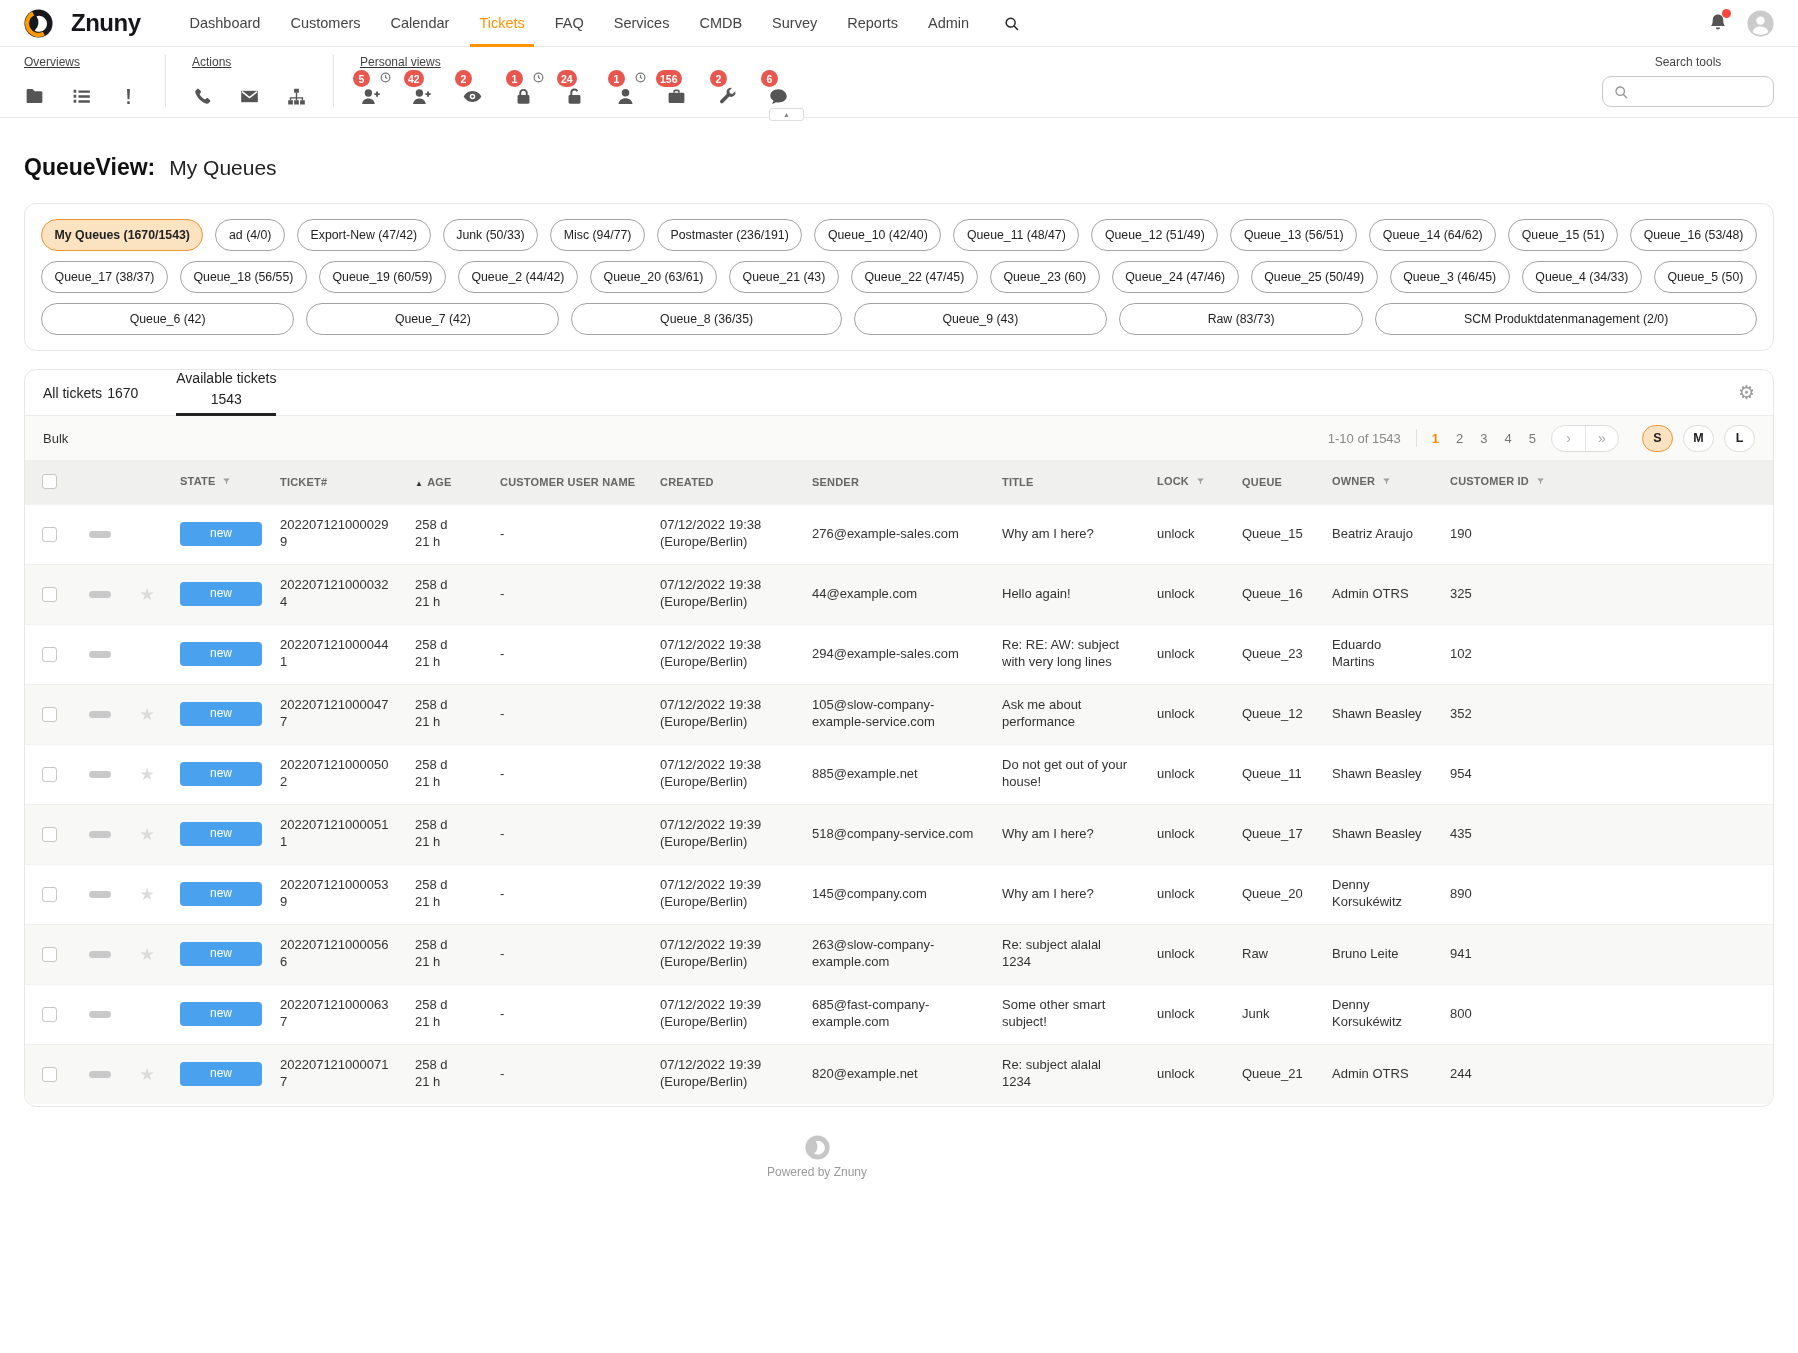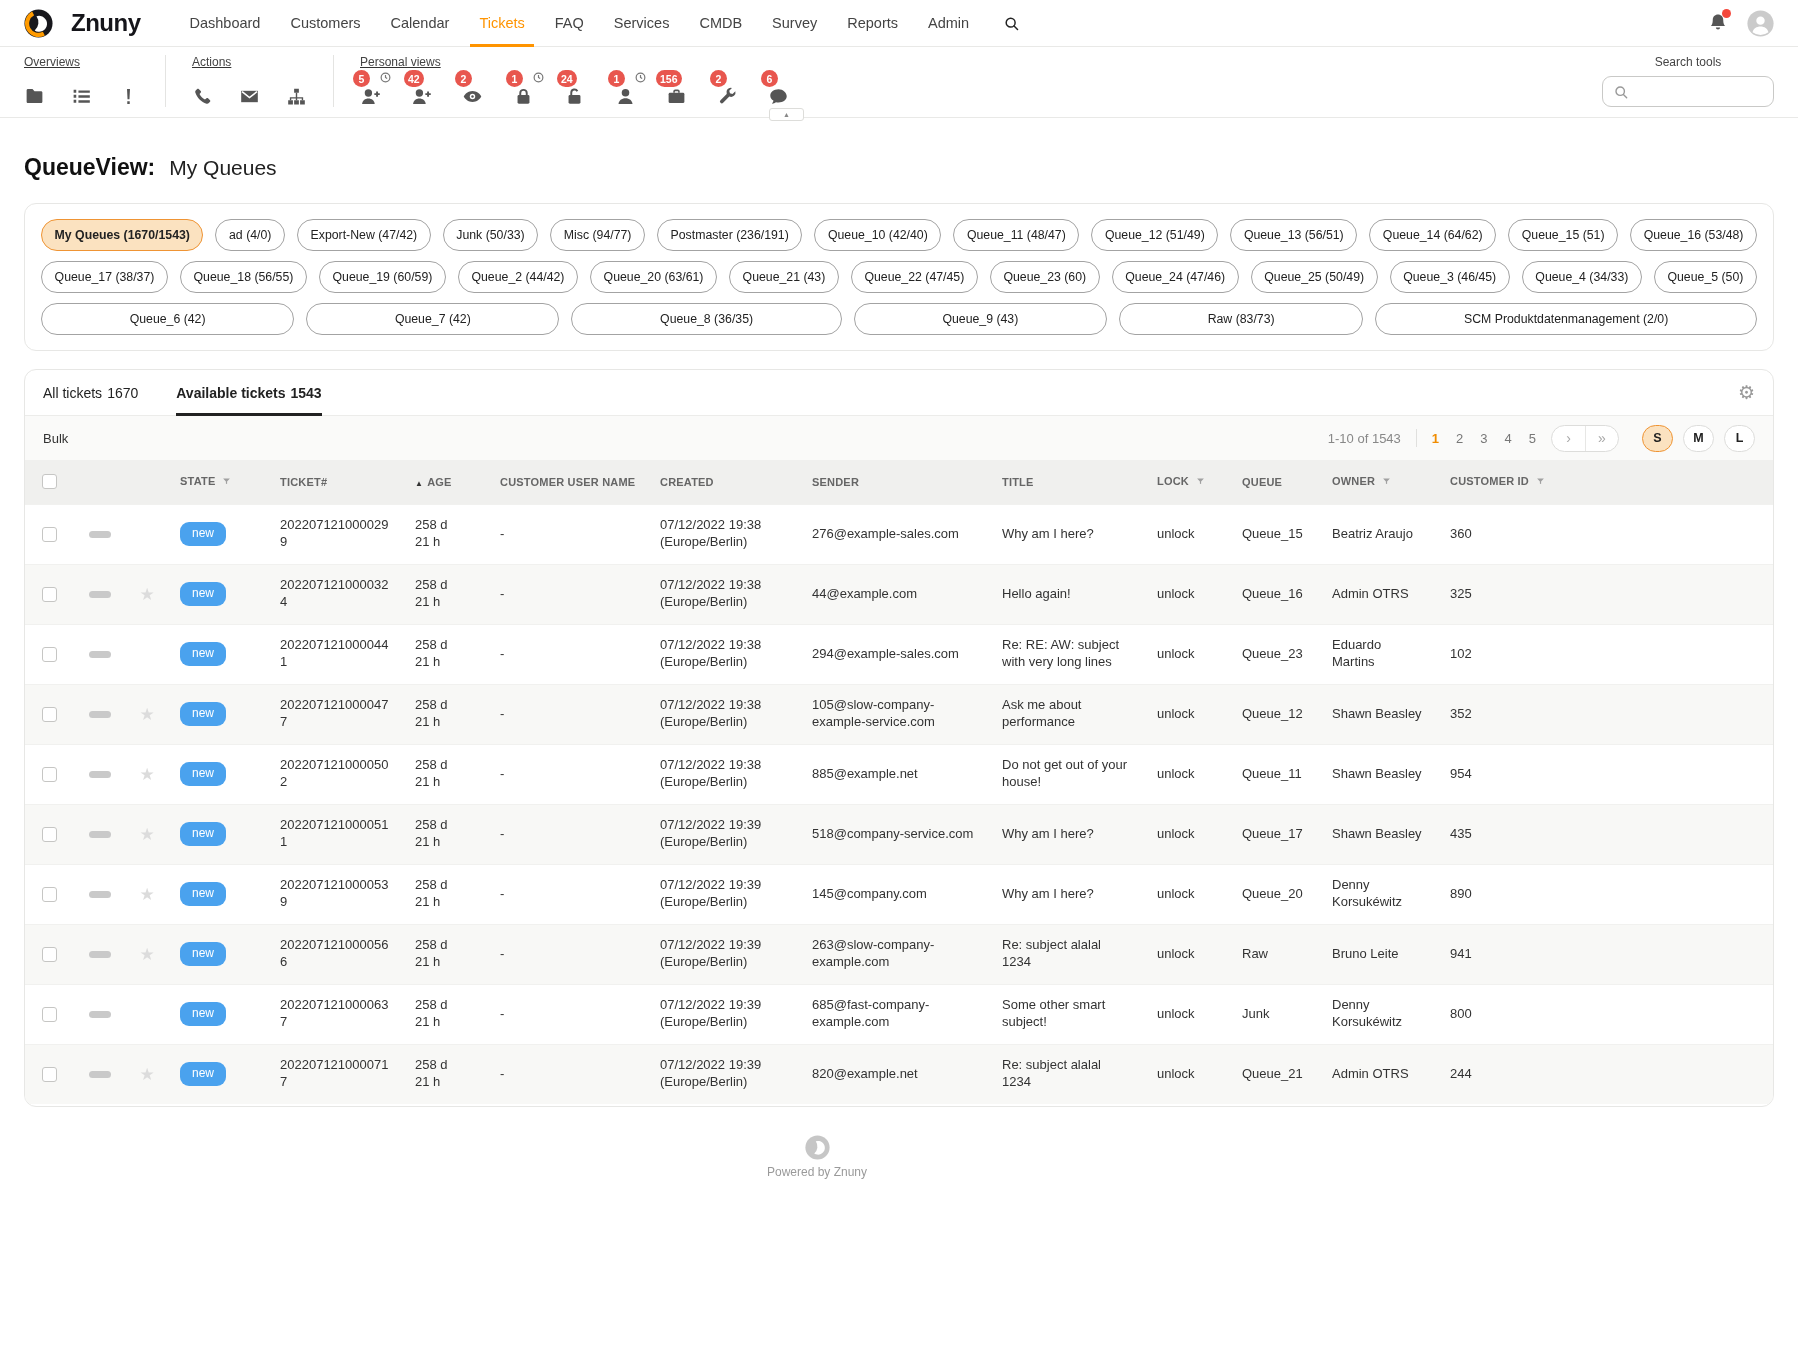--- a/index.html
+++ b/index.html
@@ -51,21 +51,21 @@
   .panel { border:1px solid #e7e7e5; border-radius:12px; background:#fff; }
   .queue-panel { margin-top:22px; padding:15px 16px; }
   .queue-wrap { display:flex; flex-wrap:wrap; gap:10px 12px; }
   .queue-btn { flex:1 1 auto; white-space:nowrap; text-align:center; font-size:12.3px; color:#222; background:#fff; border:1px solid #a3a3a3; border-radius:17px; padding:8px 12px; cursor:pointer; font-family:inherit; }
   .queue-btn.active { background:#fbe2c0; border-color:#ef9434; font-weight:bold; }
 
   
   .tickets-panel { margin-top:18px; overflow:hidden; padding-bottom:2px; }
   .tabs-row { display:flex; align-items:center; height:46px; padding:0 18px; border-bottom:1px solid #ececea; }
   .tab { position:relative; height:100%; display:flex; align-items:center; margin-right:38px; font-size:14px; color:#222; cursor:pointer; gap:5px; }
-  .tab.active { font-weight:bold; }
+  .tab.active { font-weight:normal;flex-direction:column; }
   .tab.active::after { content:""; position:absolute; left:0; right:0; bottom:-1px; height:3px; background:#222; }
   .gear { margin-left:auto; font-size:19px; color:#999; cursor:pointer; font-family:"DejaVu Sans",sans-serif; line-height:1; }
 
   .bulk-row { display:flex; align-items:center; height:44px; padding:0 18px; background:#fafaf9; font-size:13px; }
   .bulk-label { color:#333; cursor:pointer; }
   .pagi { margin-left:auto; display:flex; align-items:center; gap:15px; color:#888; font-size:13px; }
   .pagi-div { width:1px; height:18px; background:#e0e0de; }
   .pages { display:flex; align-items:center; gap:17px; }
   .page-num { color:#777; cursor:pointer; }
   .page-num.current { color:#f08c00; font-weight:bold; }
@@ -82,21 +82,21 @@
   th .funnel { display:inline-block; vertical-align:-1px; margin-left:7px; color:#a0a0a0; cursor:pointer; }
   th .funnel svg.ic { width:9px; height:9px; display:inline-block; }
   th .sort { color:#333; font-size:8px; margin-right:4px; }
   td { padding:8px 12px; font-size:13px; color:#333; vertical-align:middle; line-height:1.3; word-wrap:break-word; }
   tbody tr { height:60px; border-top:1px solid #f1f1ef; cursor:pointer; }
   tbody tr:nth-child(even) { background:#f8f8f6; }
   .c-center { text-align:center; }
   input.cb { appearance:none; -webkit-appearance:none; width:15px; height:15px; border:1px solid #c6c6c4; border-radius:3px; background:#fff; cursor:pointer; vertical-align:middle; }
   .dash { display:inline-block; width:22px; height:7px; border-radius:4px; background:#c9c9c9; }
   .star { font-size:17px; color:#dcdcdc; font-family:"DejaVu Sans",sans-serif; cursor:pointer; }
-  .state-badge { display:inline-block; background:#4aa2ee; color:#fff; font-size:12px; padding:4px 12px; border-radius:9px; }
+  .state-badge { display:inline-block; background:#4aa2ee; color:#fff; font-size:12px; padding:4px 30px; border-radius:4px; }
 
   
   .footer { width:1586px; margin-top:28px; display:flex; flex-direction:column; align-items:center; gap:5px; }
   .footer-text { font-size:12px; color:#9a9a9a; }
 </style>
 </head>
 <body>
 
 <svg width="0" height="0" style="position:absolute">
   <defs>
@@ -503,21 +503,21 @@
     <td>-</td>
     <td>
               <div>07/12/2022 19:38</div>
               <div>(Europe/Berlin)</div>
             </td>
     <td>276@example-sales.com</td>
     <td>Why am I here?</td>
     <td>unlock</td>
     <td>Queue_15</td>
     <td>Beatriz Araujo</td>
-    <td>360</td>
+    <td>190</td>
   </tr>
           <tr>
     <td class="c-center"><input type="checkbox" class="cb" style=""></td>
     <td class="c-center"><span class="dash"></span></td>
     <td class="c-center"><span class="star">★</span></td>
     <td><span class="state-badge">new</span></td>
     <td>2022071210000324</td>
     <td>
               <div>258 d</div>
               <div>21 h</div>

